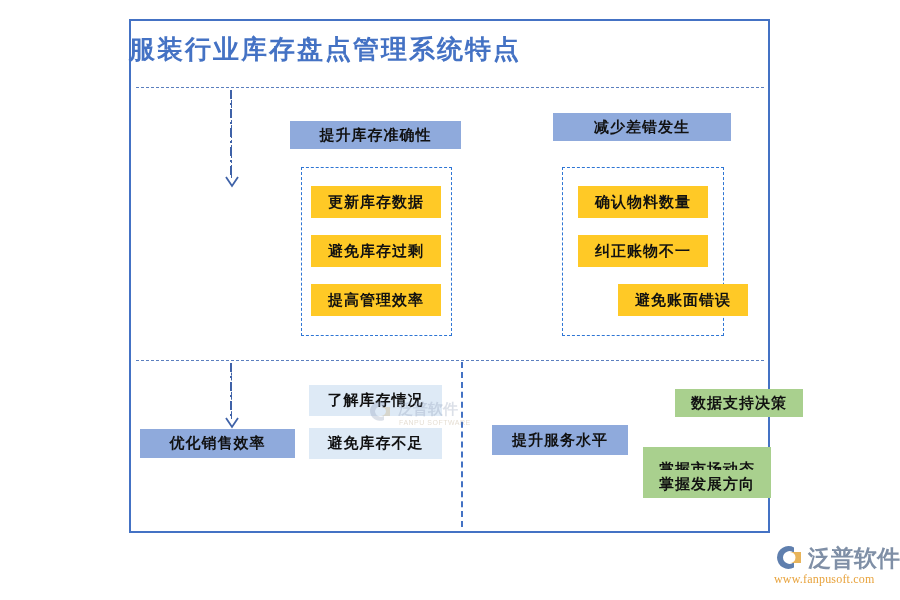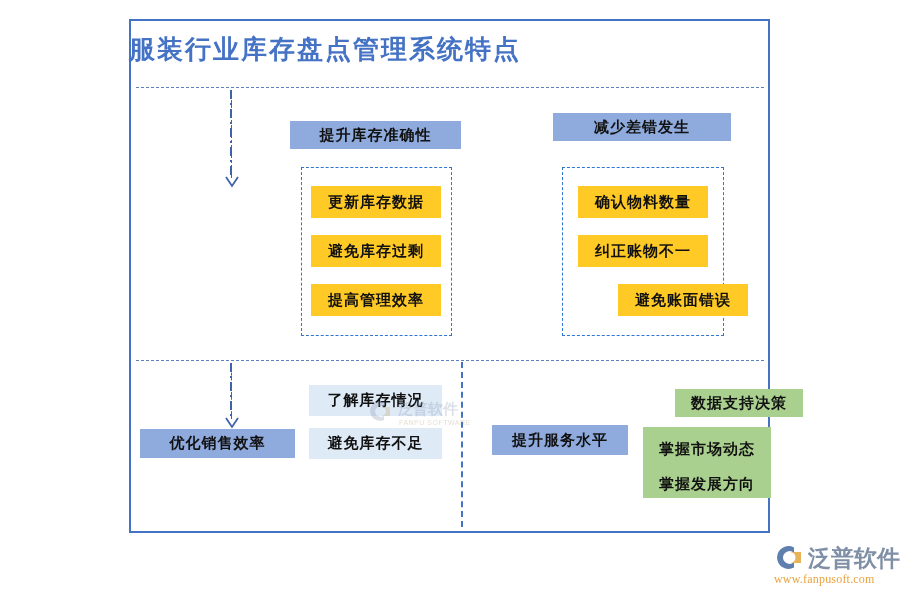--- a/index.html
+++ b/index.html
@@ -254,21 +254,21 @@
   <div class="box yellow" style="left:578px; top:284px; width:130px; height:32px;margin-left:40px;">避免账面错误</div>
 
   <div class="box blue" style="left:140px; top:429px; width:155px; height:29px;">优化销售效率</div>
 
   <div class="box lightblue" style="left:309px; top:385px; width:133px; height:31px;">了解库存情况</div>
   <div class="box lightblue" style="left:309px; top:428px; width:133px; height:31px;">避免库存不足</div>
 
   <div class="box blue" style="left:492px; top:425px; width:136px; height:30px;">提升服务水平</div>
 
   <div class="box green" style="left:643px; top:389px; width:128px; height:28px;margin-left:32px;">数据支持决策</div>
-  <div class="box green" style="left:643px; top:427px; width:128px; height:44px;">掌握市场动态</div>
+  <div class="box green" style="left:643px; top:447px; width:128px; height:44px;">掌握市场动态</div>
   <div class="box green" style="left:643px; top:470px; width:128px; height:28px;">掌握发展方向</div>
 
   <div class="wm-center">
     <div class="wm-mark">
       <svg width="26" height="22" viewBox="0 0 26 22">
         <path d="M2 11 A10 10 0 0 1 16 2 L16 7 A6 6 0 0 0 7 11 A6 6 0 0 0 16 16 L16 20 A10 10 0 0 1 2 11 Z" fill="#8C9BB5"></path>
         <path d="M13 7 L22 7 L22 16 L13 16 A5 5 0 0 0 18 11 A5 5 0 0 0 13 7 Z" fill="#C9A96E"></path>
       </svg>
     </div>
     <div class="wm-text">泛普软件</div>

